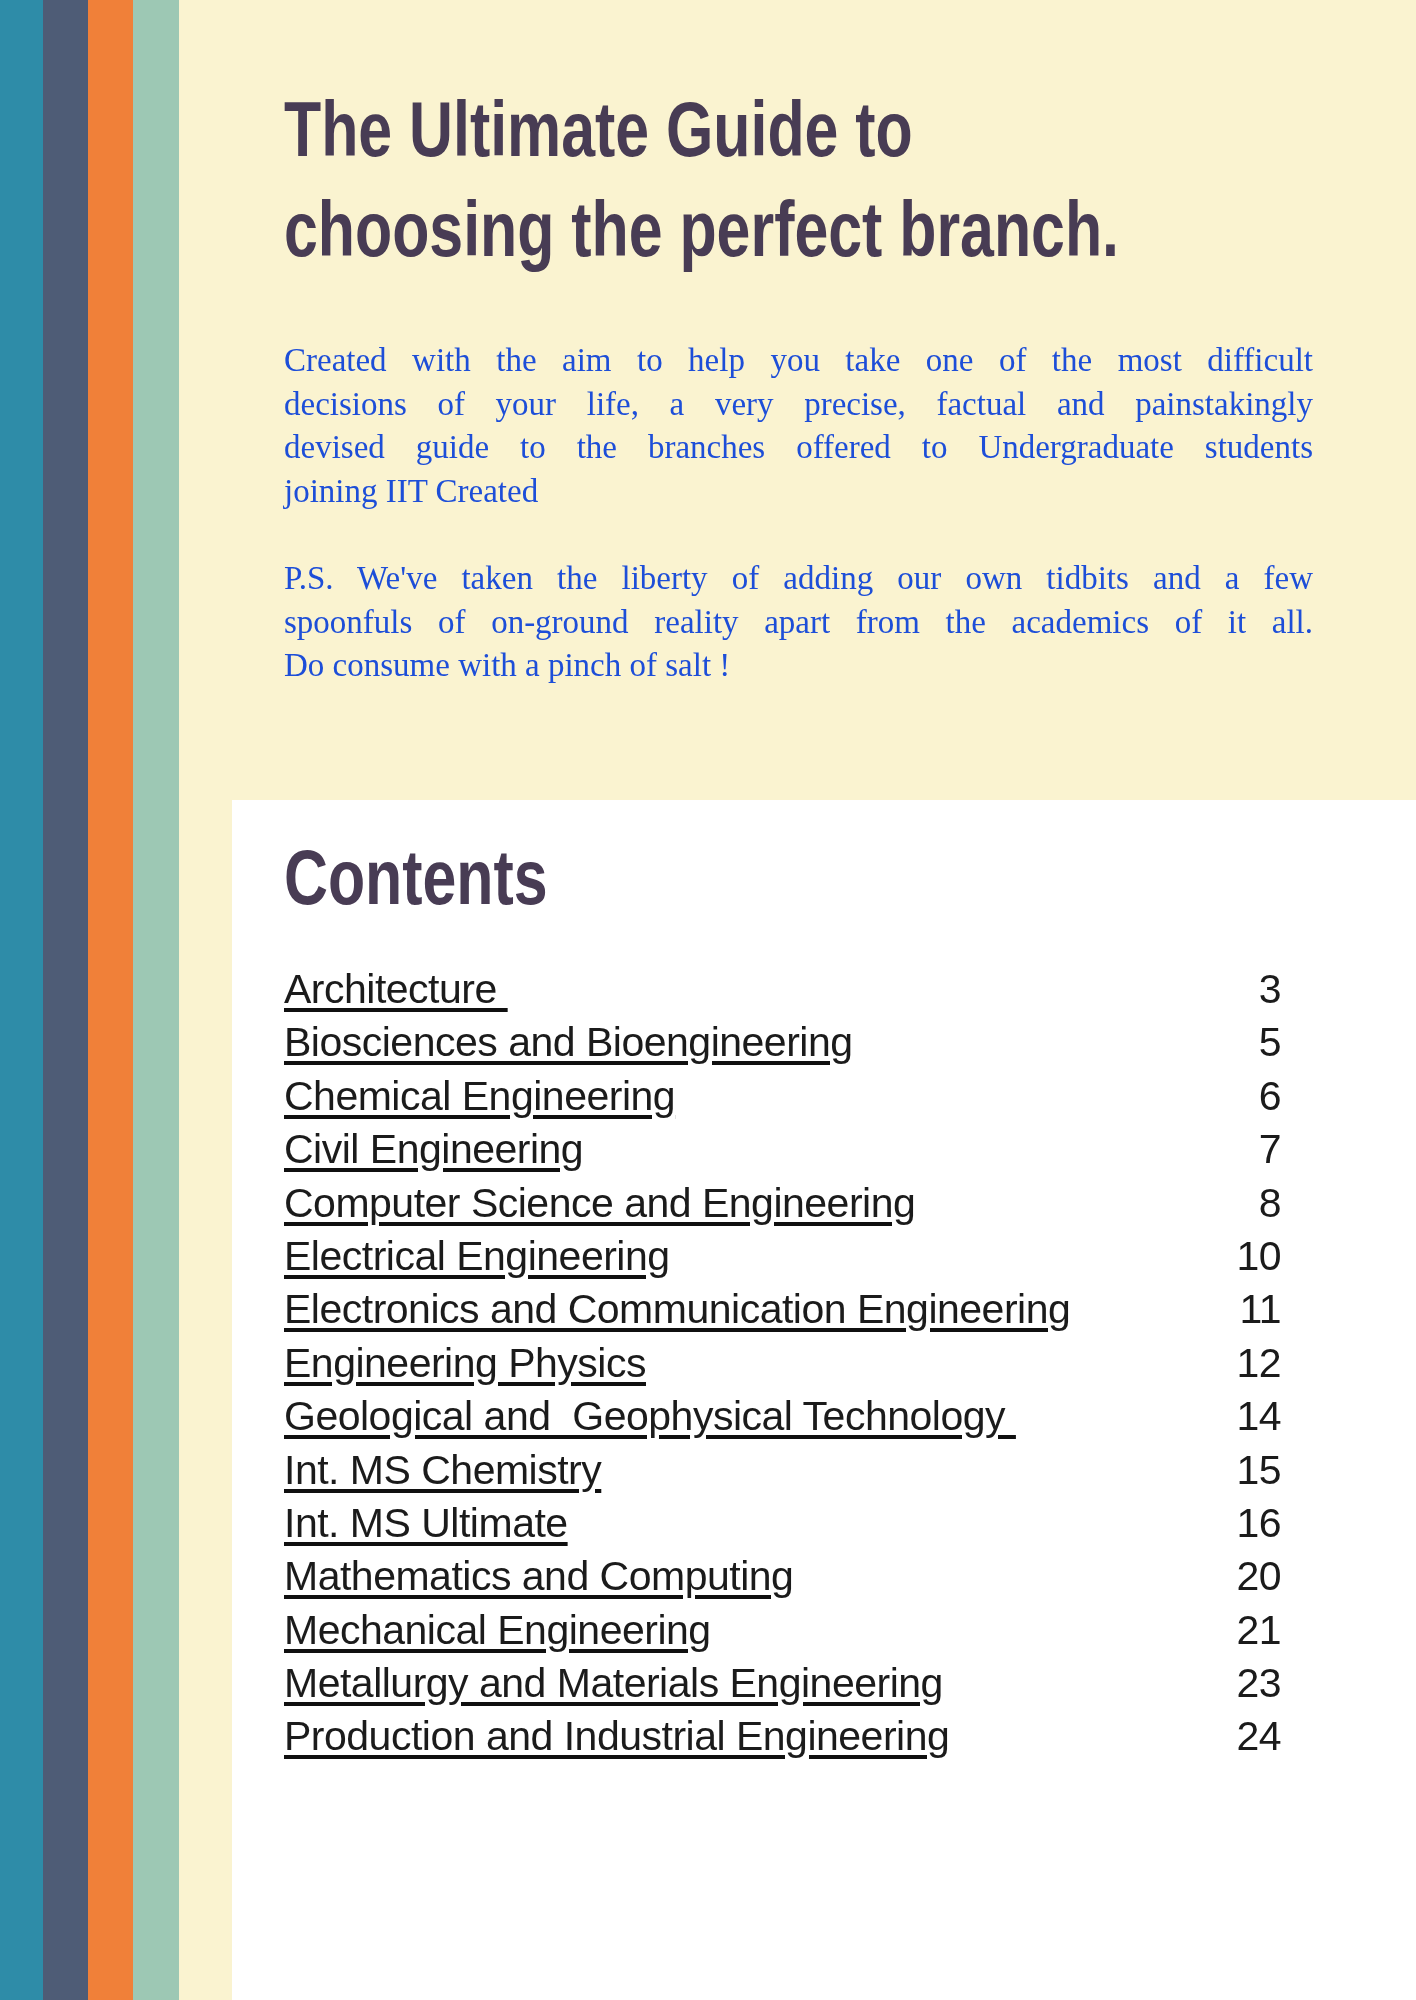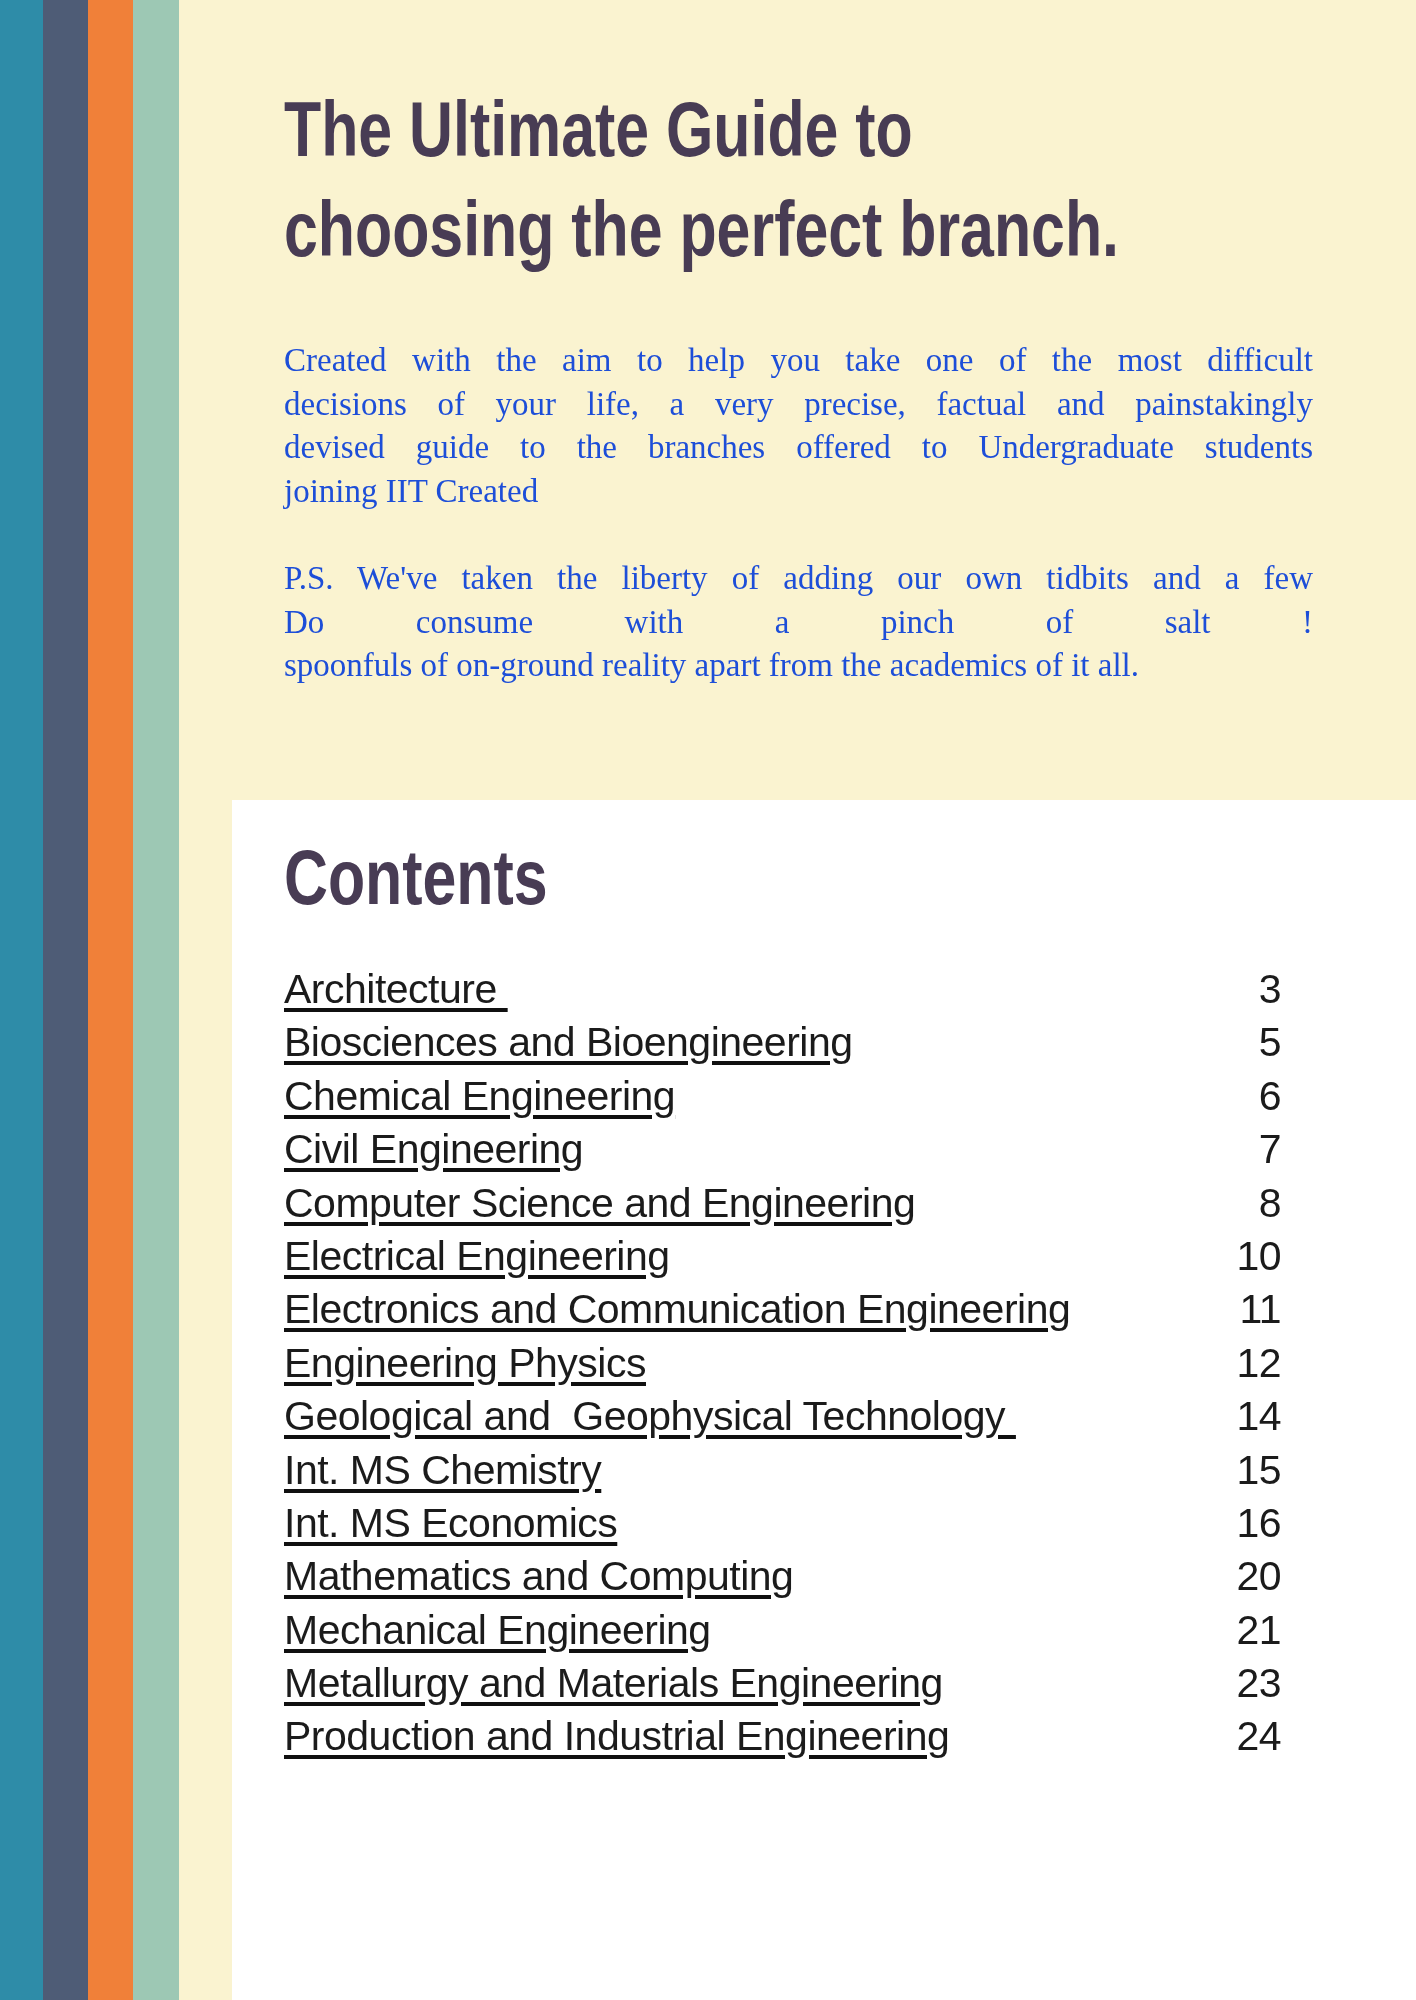--- a/index.html
+++ b/index.html
@@ -78,22 +78,22 @@
 
   <div class="para para-1">
       <div class="line">Created with the aim to help you take one of the most difficult</div>
       <div class="line">decisions of your life, a very precise, factual and painstakingly</div>
       <div class="line">devised guide to the branches offered to Undergraduate students</div>
       <div class="line">joining IIT Created</div>
     </div>
 
   <div class="para para-2">
       <div class="line">P.S. We've taken the liberty of adding our own tidbits and a few</div>
+      <div class="line">spoonfuls of on-ground reality apart from the academics of it all.</div>
       <div class="line">Do consume with a pinch of salt !</div>
-      <div class="line">spoonfuls of on-ground reality apart from the academics of it all.</div>
     </div>
 
   <div class="contents-heading">Contents</div>
 
   <div class="toc">
       <div class="toc-row">
       <span class="toc-label">Architecture&nbsp;</span>
       <span class="toc-page">3</span>
     </div>
       <div class="toc-row">
@@ -126,21 +126,21 @@
     </div>
       <div class="toc-row">
       <span class="toc-label">Geological and &nbsp;Geophysical Technology&nbsp;</span>
       <span class="toc-page">14</span>
     </div>
       <div class="toc-row">
       <span class="toc-label">Int. MS Chemistry</span>
       <span class="toc-page">15</span>
     </div>
       <div class="toc-row">
-      <span class="toc-label">Int. MS Economics</span>
+      <span class="toc-label">Int. MS Ultimate</span>
       <span class="toc-page">16</span>
     </div>
       <div class="toc-row">
       <span class="toc-label">Mathematics and Computing</span>
       <span class="toc-page">20</span>
     </div>
       <div class="toc-row">
       <span class="toc-label">Mechanical Engineering</span>
       <span class="toc-page">21</span>
     </div>

